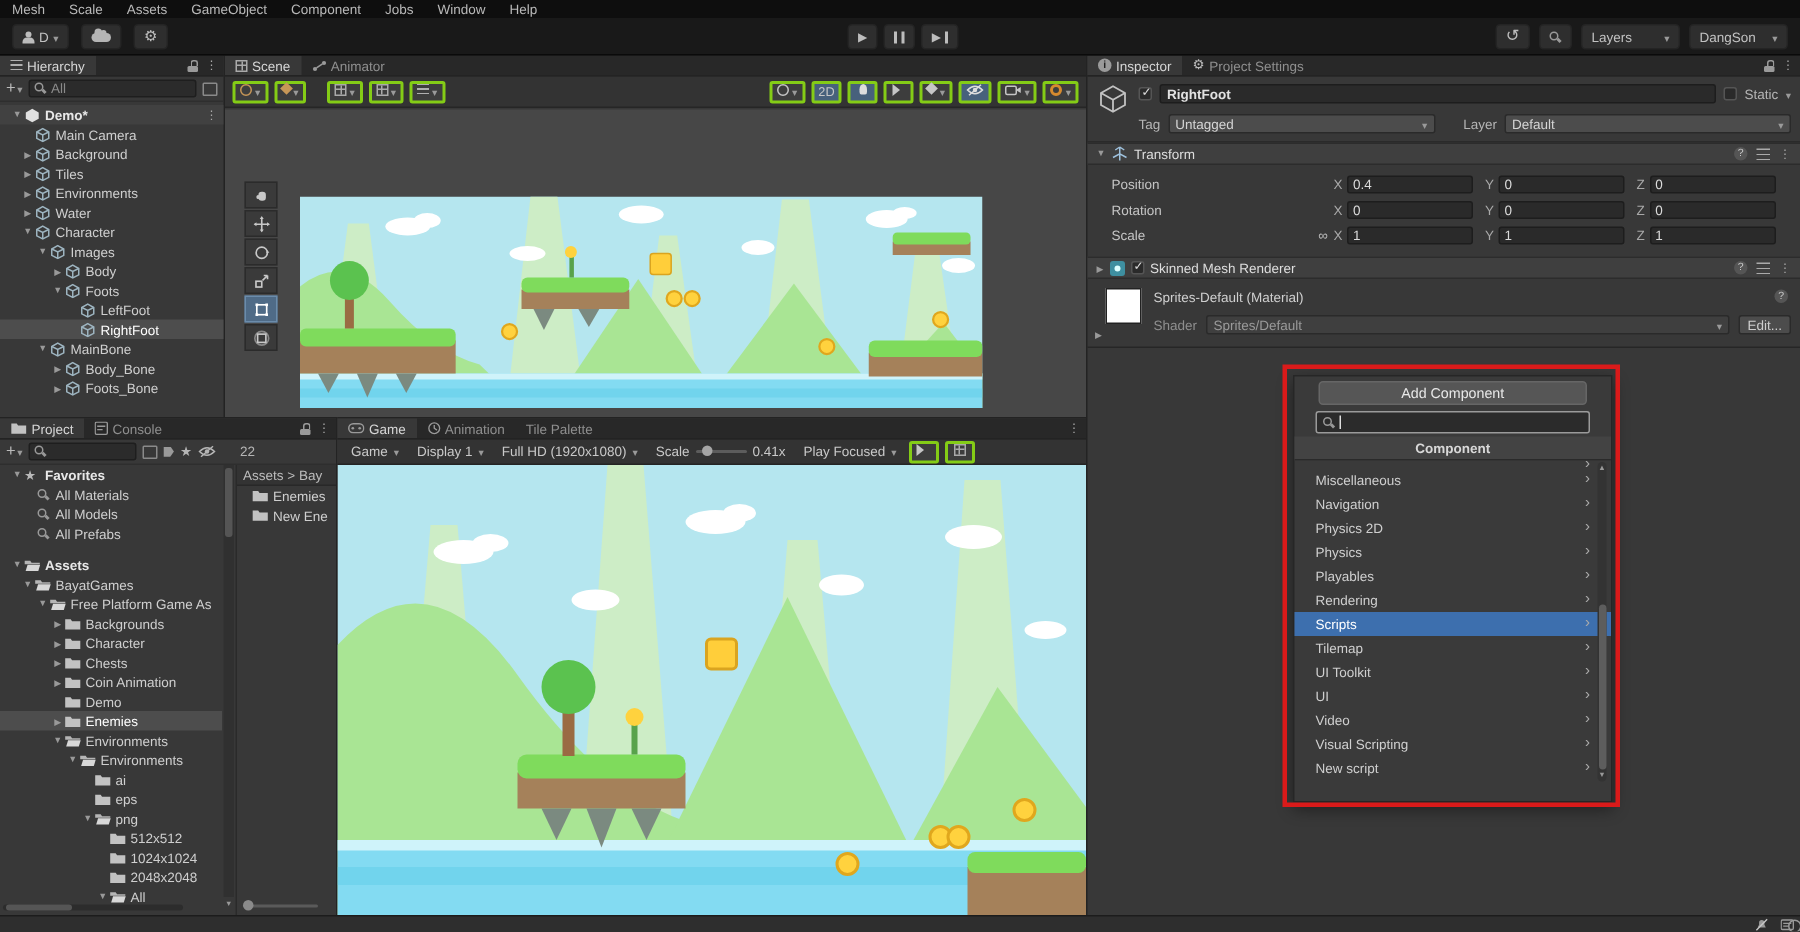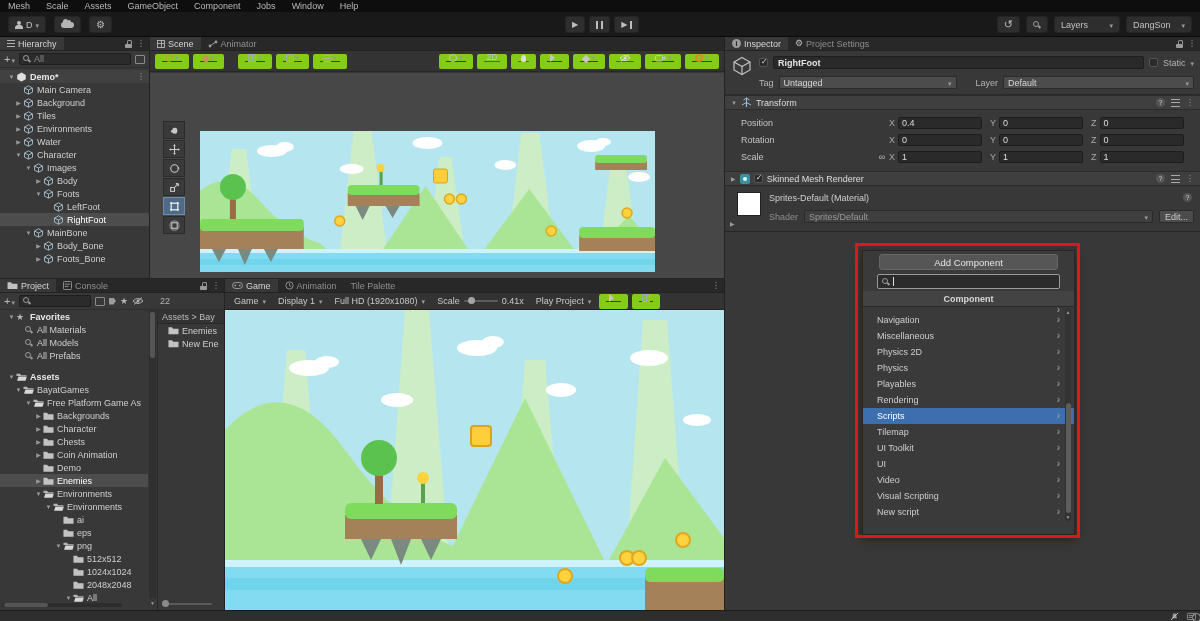--- a/index.html
+++ b/index.html
@@ -72,21 +72,21 @@
 .row[data-icon="search"] .ic-search{display:flex;align-items:center;justify-content:center}
 .row[data-icon="star"] .ic-star{display:block;font-size:9px;color:#b9b9b9;line-height:10px}
 .rowkebab{display:none;margin-left:auto;margin-right:4px}
 .row[data-kebab="true"] .rowkebab{display:block}
 
 .hierarchy{left:0;top:37px;width:150px;height:241px;border-right:1px solid #232323}
 .hierarchy .tree{top:33px}
 
 .scenepanel{left:150px;top:37px;width:574px;height:241px}
 .scenetb{height:21px;background:#333;border-bottom:1px solid #262626;display:flex;align-items:center;padding:0 5px;gap:4px}
-.stb-btn{height:15px;min-width:20px;background:#3d3d3d;border:7px solid #84cc16;border-radius:2px;display:inline-flex;align-items:flex-end;justify-content:center;gap:2px;padding:0 3px;color:#c6c6c6;font-size:8.5px}
+.stb-btn{height:15px;min-width:20px;background:#3d3d3d;border:2px solid #84cc16;border-radius:2px;display:inline-flex;align-items:flex-start;justify-content:center;gap:2px;padding:0 3px;color:#c6c6c6;font-size:8.5px}
 .stb-btn.on{background:#47617c}
 .stb-spacer{flex:1}
 .orange{color:#c79657}
 .canvas{position:absolute;left:0;top:36px;right:0;bottom:0;background:#474747}
 .scene-art{position:absolute;left:50px;top:58px;width:455px;height:141px}
 .toolstrip{position:absolute;left:13px;top:48px;width:24px;display:flex;flex-direction:column;gap:1px;z-index:5}
 .tool{width:22px;height:18px;background:#3a3a3a;border:1px solid #2b2b2b;display:flex;align-items:center;justify-content:center}
 .tool.sel{background:#4f6b87;border-color:#6b8cab}
 .tool svg{width:11px;height:11px}
 
@@ -767,25 +767,25 @@
       </div>
       <div class="ac-header">
           <span>Component</span>
         </div>
       <div class="ac-clipped">
           <span class="chev"></span>
         </div>
       <div class="ac-list">
 
       <div class="ac-item">
+            <span>Miscellaneous</span>
+            <span class="chev"></span>
+          </div>
+          <div class="ac-item">
             <span>Navigation</span>
-            <span class="chev"></span>
-          </div>
-          <div class="ac-item">
-            <span>Miscellaneous</span>
             <span class="chev"></span>
           </div>
           <div class="ac-item">
             <span>Physics 2D</span>
             <span class="chev"></span>
           </div>
           <div class="ac-item">
             <span>Physics</span>
             <span class="chev"></span>
           </div>
@@ -1177,21 +1177,21 @@
           <span class="caret"></span>
         </div>
       <div class="gseg">
         <span>Scale</span>
         <div class="slider">
             <div class="knob"></div>
           </div>
         <span>0.41x</span>
       </div>
       <div class="gseg">
-          <span>Play Project</span>
+          <span>Play Focused</span>
           <span class="caret"></span>
         </div>
       <div class="stb-btn">
           <span class="spk"></span>
         </div>
       <div class="stb-btn">
           <span class="gridic"></span>
         </div>
     </div>
     <svg class="game-art" viewBox="0 0 499 301" preserveAspectRatio="none">

